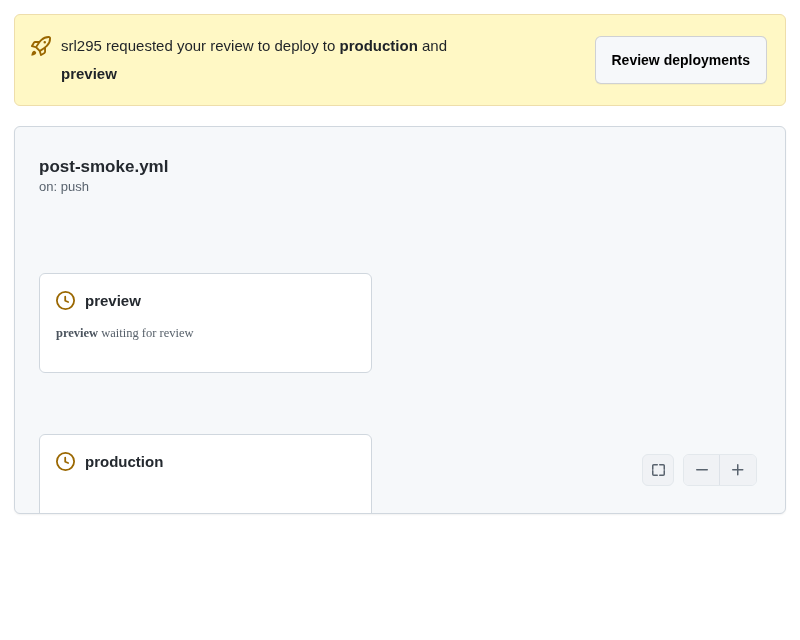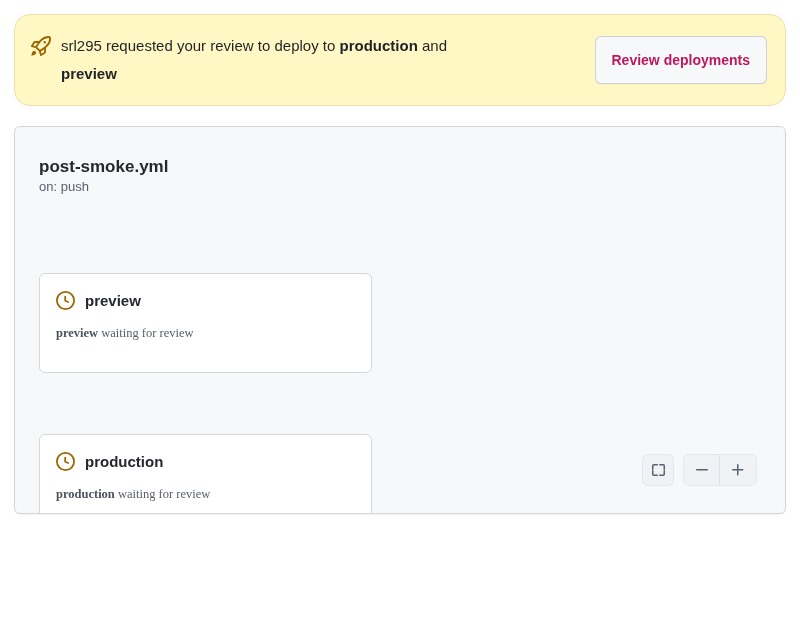--- a/index.html
+++ b/index.html
@@ -11,38 +11,38 @@
     position:relative;
     overflow:hidden;
   }
   #app { position:absolute; inset:0; }
 
   
   .banner {
     position:absolute; left:14px; top:14px; width:772px; height:92px;
     background:#fff8c5;
     border:1px solid #eedeab;
-    border-radius:16px;
+    border-radius:6px;
     display:flex; align-items:center; justify-content:space-between;
     padding:14px 18px 14px 16px;
   }
   .banner-left { display:flex; align-items:flex-start; }
   .rocket { width:20px; height:20px; color:#9a6700; margin:4px 10px 0 0; flex:0 0 auto; }
   .rocket svg, .clock svg { display:block; width:100%; height:100%; }
   .banner-text { font-size:15px; line-height:28px; color:#1f2328; }
   .banner-text strong { font-weight:700; }
   .review-btn {
     flex:0 0 auto;
     margin-left:16px;
     background:#f6f8fa;
     border:1px solid rgba(31,35,40,0.18);
     border-radius:6px;
     padding:15px 16px;
     font-family:inherit;
-    font-size:14px; font-weight:600; color:#be185d;
+    font-size:14px; font-weight:600; color:#000000;
     cursor:pointer;
     box-shadow:0 1px 0 rgba(31,35,40,0.04);
   }
 
   
   .panel {
     position:absolute; left:14px; top:126px; width:772px; height:388px;
     background:#f6f8fa;
     border:1px solid #d0d7de;
     border-radius:6px;
@@ -122,21 +122,20 @@
 
     <div class="job-card card2">
       <div class="job-row">
         <span class="clock">
           <svg viewBox="0 0 16 16" fill="currentColor" aria-hidden="true">
             <path d="M8 0a8 8 0 1 1 0 16A8 8 0 0 1 8 0ZM1.5 8a6.5 6.5 0 1 0 13 0 6.5 6.5 0 0 0-13 0Zm7-3.25v2.992l2.028.812a.75.75 0 0 1-.557 1.392l-2.5-1A.751.751 0 0 1 7 8.25v-3.5a.75.75 0 0 1 1.5 0Z"></path>
           </svg>
         </span>
         <span class="job-name">production</span>
       </div>
-      <div class="job-status"><strong>production</strong><span> waiting for review</span></div>
     </div>
 
     <div class="controls">
       <button class="ctl fullscreen">
         <span>
           <svg width="16" height="16" viewBox="0 0 16 16" fill="currentColor" aria-hidden="true">
             <path d="M3.75 2h3.5a.75.75 0 0 1 0 1.5h-3.5a.25.25 0 0 0-.25.25v3.5a.75.75 0 0 1-1.5 0v-3.5C2 2.784 2.784 2 3.75 2Zm9.5 1.5h-3.5a.75.75 0 0 1 0-1.5h3.5c.966 0 1.75.784 1.75 1.75v3.5a.75.75 0 0 1-1.5 0v-3.5a.25.25 0 0 0-.25-.25Zm-9.5 9h3.5a.75.75 0 0 1 0 1.5h-3.5A1.75 1.75 0 0 1 2 12.25v-3.5a.75.75 0 0 1 1.5 0v3.5c0 .138.112.25.25.25Zm9.75-.25v-3.5a.75.75 0 0 1 1.5 0v3.5A1.75 1.75 0 0 1 13.25 14h-3.5a.75.75 0 0 1 0-1.5h3.5a.25.25 0 0 0 .25-.25Z"></path>
           </svg>
         </span>
       </button>

